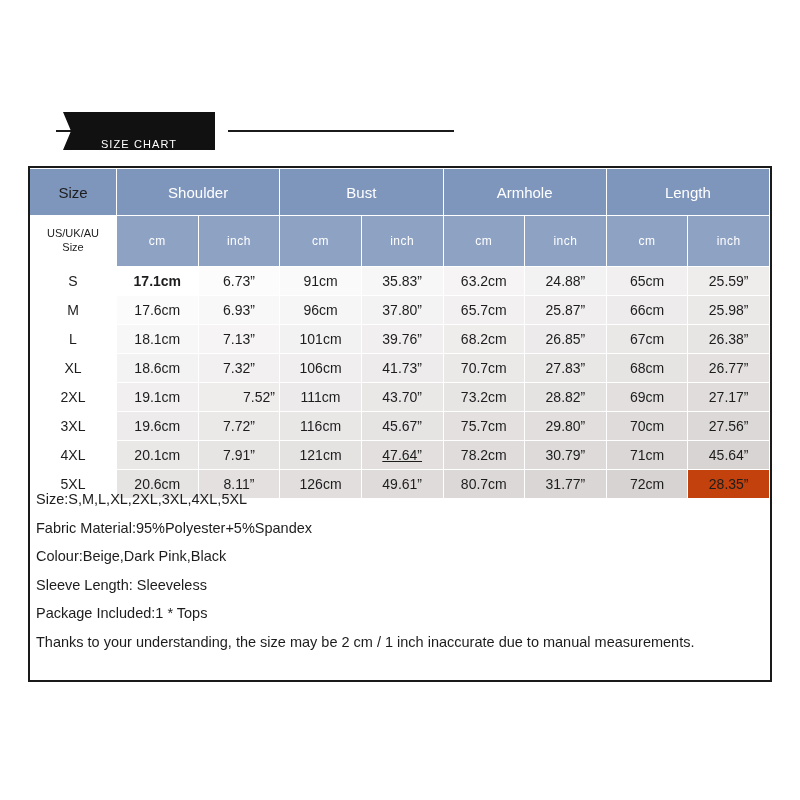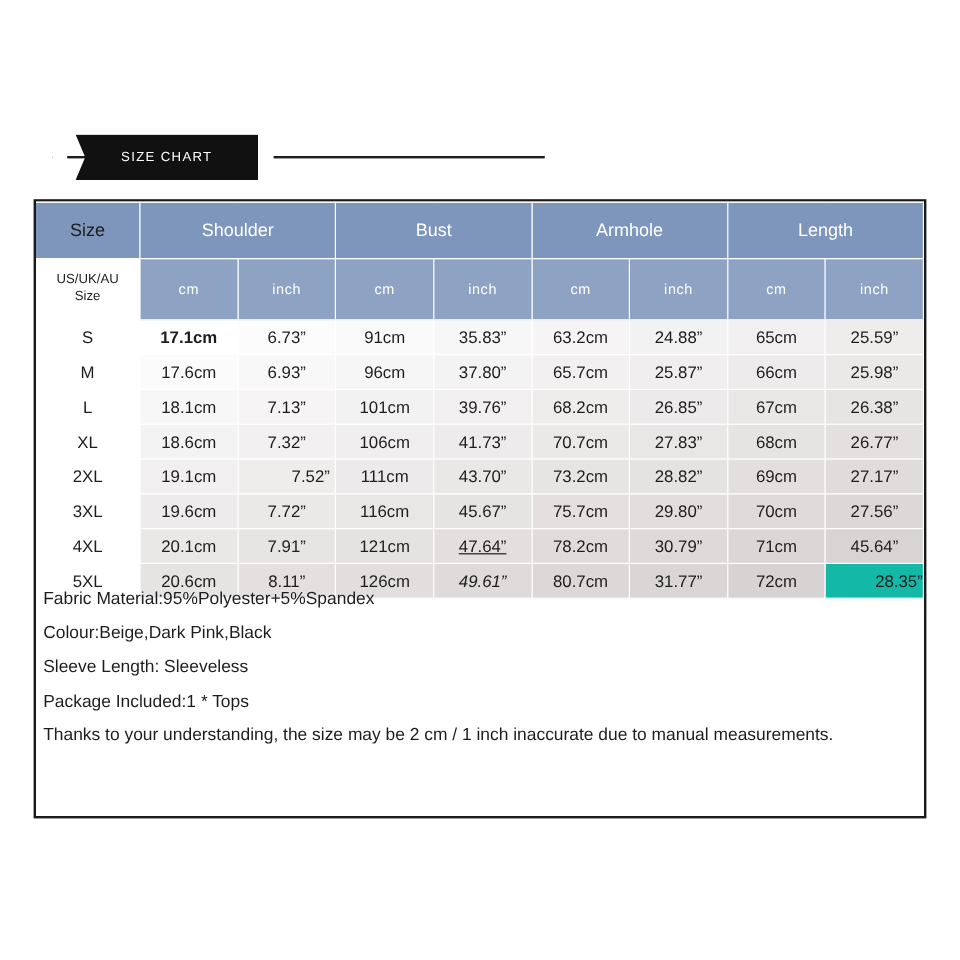--- a/index.html
+++ b/index.html
@@ -42,21 +42,21 @@
     background: #111111;
     clip-path: polygon(0 0, 100% 0, 100% 100%, 0 100%, 8px 50%);
   }
   .banner-ribbon-inner {
     position: absolute;
     left: 19px;
     top: 0px;
     width: 152px;
     height: 38px;
     display: flex;
-    align-items: center;
+    align-items: flex-end;
     justify-content: center;
   }
   .banner-text {
     color: #ffffff;
     font-size: 11px;
     letter-spacing: 1.1px;
     font-family: "Liberation Sans", sans-serif;
   }
   .banner-notch-left {
     position: absolute;
@@ -278,30 +278,31 @@
           <td class="datacell" style="background: rgb(224, 220, 220);">78.2cm</td>
           <td class="datacell" style="background: rgb(222, 218, 218);">30.79”</td>
           <td class="datacell" style="background: rgb(220, 215, 215);">71cm</td>
           <td class="datacell" style="background: rgb(217, 212, 212);">45.64”</td>
         </tr>
         <tr>
           <td class="size-col">5XL</td>
           <td class="datacell" style="background: rgb(230, 227, 227);">20.6cm</td>
           <td class="datacell" style="background: rgb(228, 224, 224);">8.11”</td>
           <td class="datacell" style="background: rgb(226, 222, 222);">126cm</td>
-          <td class="datacell" style="background: rgb(223, 219, 219); font-style: italic;">49.61”</td>
+          <td class="datacell" style="background: rgb(223, 219, 219);">49.61”</td>
           <td class="datacell" style="background: rgb(221, 216, 216);">80.7cm</td>
           <td class="datacell" style="background: rgb(218, 214, 214);">31.77”</td>
           <td class="datacell" style="background: rgb(216, 211, 211);">72cm</td>
-          <td class="datacell" style="background: #14b8a6; text-align: right;">28.35”</td>
+          <td class="datacell" style="background: #c2410c;">28.35”</td>
         </tr>
       </tbody>
     </table>
 
     <div class="notes">
+      <p class="note-line">Size:S,M,L,XL,2XL,3XL,4XL,5XL</p>
       <p class="note-line">Fabric Material:95%Polyester+5%Spandex</p>
       <p class="note-line">Colour:Beige,Dark Pink,Black</p>
       <p class="note-line">Sleeve Length: Sleeveless</p>
       <p class="note-line">Package Included:1 * Tops</p>
       <p class="note-line last">Thanks to your understanding, the size may be 2 cm / 1 inch inaccurate due to manual measurements.</p>
     </div>
 
   </div>
 </div>
 

